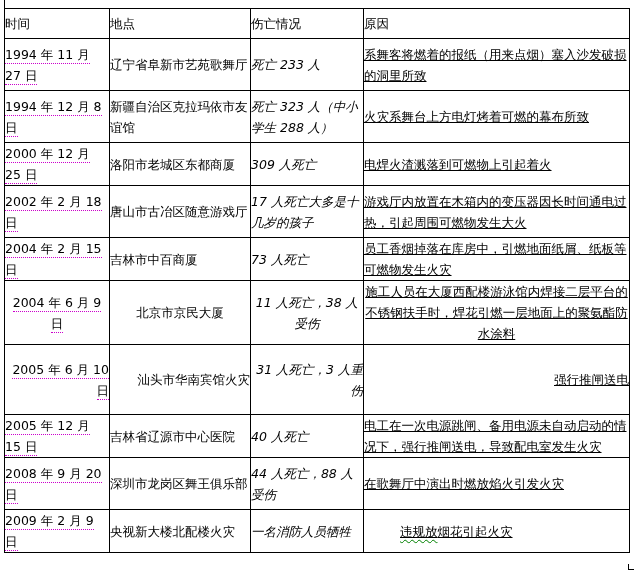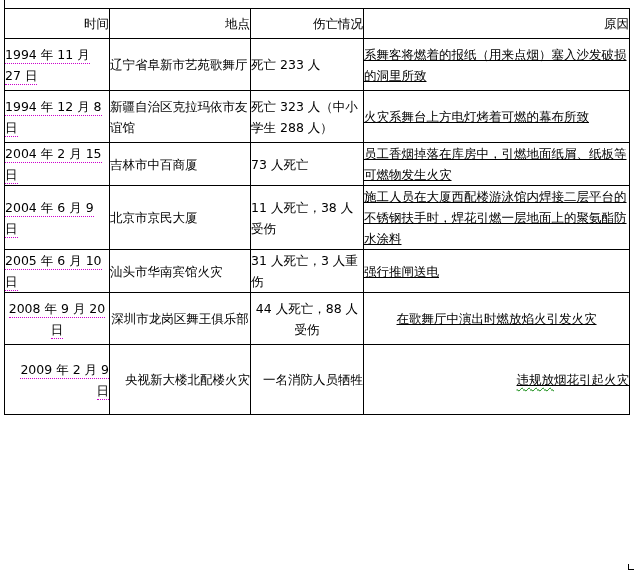--- a/index.html
+++ b/index.html
@@ -21,24 +21,24 @@
     line-height:21px;
   }
   table.incidents th, table.incidents td {
     border:1px solid #000000;
     padding:0;
     font-weight:normal;
     vertical-align:middle;
     overflow:hidden;
   }
   table.incidents thead tr { height:30px; }
-  table.incidents th { text-align:right; }
+  table.incidents th { text-align:left; }
   td.c-time  { padding-left:2px; }
   td.c-loc   { padding-left:2px; }
-  td.c-cas   { padding-left:2px; }
+  td.c-cas   { padding-left:2px;font-style:italic; }
   td.c-cause { padding-left:7px; padding-right:3px;text-decoration:underline; }
   
   tbody tr:nth-child(1)  { height:52px; }
   tbody tr:nth-child(2)  { height:52px;padding-left:36px; }
   tbody tr:nth-child(3)  { height:33px; }
   tbody tr:nth-child(4)  { height:52px; }
   tbody tr:nth-child(5)  { height:33px; }
   tbody tr:nth-child(6)  { height:52px;text-align:center; }
   tbody tr:nth-child(7)  { height:70px;text-align:right; }
   tbody tr:nth-child(8)  { height:33px;margin-left:13px; }
@@ -87,36 +87,54 @@
         <td class="c-cas">死亡 233 人</td>
         <td class="c-cause">系舞客将燃着的报纸（用来点烟）塞入沙发破损的洞里所致</td>
       </tr>
       <tr>
         <td class="c-time"><span class="date-ul">1994 年 12 月 8 日</span></td>
         <td class="c-loc">新疆自治区克拉玛依市友谊馆</td>
         <td class="c-cas">死亡 323 人（中小学生 288 人）</td>
         <td class="c-cause">火灾系舞台上方电灯烤着可燃的幕布所致</td>
       </tr>
       <tr>
+        <td class="c-time"><span class="date-ul">2000 年 12 月 25 日</span></td>
+        <td class="c-loc">洛阳市老城区东都商厦</td>
+        <td class="c-cas">309 人死亡</td>
+        <td class="c-cause">电焊火渣溅落到可燃物上引起着火</td>
+      </tr>
+      <tr>
+        <td class="c-time"><span class="date-ul">2002 年 2 月 18 日</span></td>
+        <td class="c-loc">唐山市古冶区随意游戏厅</td>
+        <td class="c-cas">17 人死亡大多是十几岁的孩子</td>
+        <td class="c-cause">游戏厅内放置在木箱内的变压器因长时间通电过热，引起周围可燃物发生大火</td>
+      </tr>
+      <tr>
         <td class="c-time"><span class="date-ul">2004 年 2 月 15 日</span></td>
         <td class="c-loc">吉林市中百商厦</td>
         <td class="c-cas">73 人死亡</td>
         <td class="c-cause">员工香烟掉落在库房中，引燃地面纸屑、纸板等可燃物发生火灾</td>
       </tr>
       <tr>
         <td class="c-time"><span class="date-ul">2004 年 6 月 9 日</span></td>
         <td class="c-loc">北京市京民大厦</td>
         <td class="c-cas">11 人死亡，38 人受伤</td>
         <td class="c-cause">施工人员在大厦西配楼游泳馆内焊接二层平台的不锈钢扶手时，焊花引燃一层地面上的聚氨酯防水涂料</td>
       </tr>
       <tr>
         <td class="c-time"><span class="date-ul">2005 年 6 月 10 日</span></td>
         <td class="c-loc">汕头市华南宾馆火灾</td>
         <td class="c-cas">31 人死亡，3 人重伤</td>
         <td class="c-cause">强行推闸送电</td>
+      </tr>
+      <tr>
+        <td class="c-time"><span class="date-ul">2005 年 12 月 15 日</span></td>
+        <td class="c-loc">吉林省辽源市中心医院</td>
+        <td class="c-cas">40 人死亡</td>
+        <td class="c-cause">电工在一次电源跳闸、备用电源未自动启动的情况下，强行推闸送电，导致配电室发生火灾</td>
       </tr>
       <tr>
         <td class="c-time"><span class="date-ul">2008 年 9 月 20 日</span></td>
         <td class="c-loc">深圳市龙岗区舞王俱乐部</td>
         <td class="c-cas">44 人死亡，88 人受伤</td>
         <td class="c-cause">在歌舞厅中演出时燃放焰火引发火灾</td>
       </tr>
       <tr>
         <td class="c-time"><span class="date-ul">2009 年 2 月 9 日</span></td>
         <td class="c-loc">央视新大楼北配楼火灾</td>

